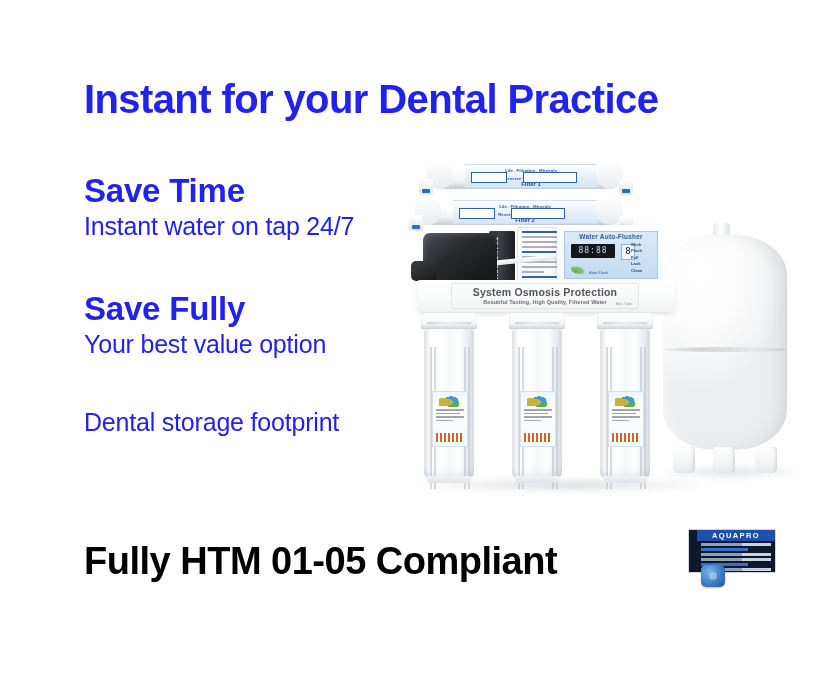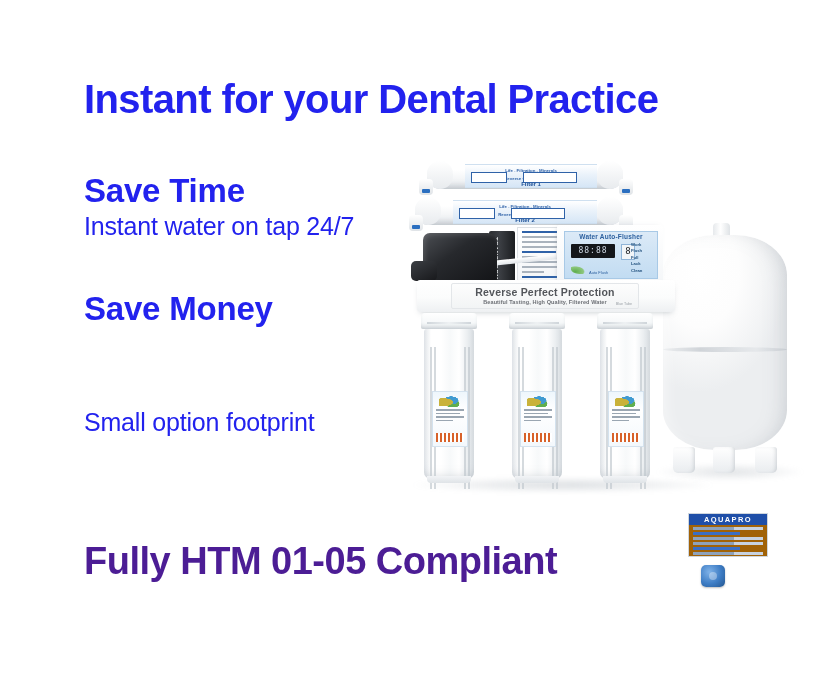--- a/index.html
+++ b/index.html
@@ -56,21 +56,21 @@
   .b1 { top: 172px; }
   .b2 { top: 290px; }
   .b3 { top: 407px; }
 
   .footline {
     position: absolute;
     left: 84px;
     top: 540px;
     font-size: 38px;
     font-weight: bold;
-    color: #4c1d95;
+    color: #000000;
     letter-spacing: -0.5px;
     white-space: nowrap;
   }
 
   
   #product {
     position: absolute;
     left: 405px;
     top: 155px;
     width: 400px;
@@ -105,26 +105,27 @@
     left: 258px;
     top: 192px;
     width: 124px;
     height: 5px;
     background: linear-gradient(90deg, rgba(190,196,202,.15), rgba(175,182,190,.55) 30%, rgba(200,206,212,.25) 75%, rgba(170,177,185,.4));
     border-radius: 50%;
   }
   .aqualabel {
     position: absolute;
     left: 283px;
-    top: 358px;
+    top: 374px;
     width: 78px;
     height: 42px;
-    background: #a16207;
+    background: #0f172a;
     border: 1px solid #cfd6de;
     overflow: hidden;
+    padding-left: 8px;
   }
   .aqualabel .brand {
     height: 11px;
     background: #1f4fa8;
     color: #ffffff;
     font-size: 7.5px;
     font-weight: bold;
     letter-spacing: 1.4px;
     text-align: center;
     line-height: 11px;
@@ -551,25 +552,26 @@
 <div id="poster">
 
   <div class="headline">Instant for your Dental Practice</div>
 
   <div class="benefit b1">
     <p class="benefit-title">Save Time</p>
     <p class="benefit-sub">Instant water on tap 24/7</p>
   </div>
 
   <div class="benefit b2">
-    <p class="benefit-title">Save Money</p>
+    <p class="benefit-title">Save Fully</p>
+    <p class="benefit-sub">Your best value option</p>
   </div>
 
   <div class="benefit b3">
-    <p class="benefit-sub">Small option footprint</p>
+    <p class="benefit-sub">Dental storage footprint</p>
   </div>
 
   <div class="footline">Fully HTM 01-05 Compliant</div>
 
   <div id="product">
 
     <div class="shadow"></div>
     <div class="tank-shadow"></div>
 
     <div class="tank-top-nipple"></div>
@@ -651,21 +653,21 @@
           <div>Lack</div>
           <div>Clean</div>
         </div>
         <div class="leaf"></div>
         <div class="flusher-foot" style="left:24px;">Auto Flush</div>
       </div>
     </div>
 
     <div class="base-bar"></div>
     <div class="base-plate">
-      <div class="base-title">Reverse Perfect Protection</div>
+      <div class="base-title">System Osmosis Protection</div>
       <div class="base-sub">Beautiful Tasting, High Quality, Filtered Water</div>
       <div class="base-corner">Blue Tube</div>
     </div>
 
     <div class="housing" style="left:14px;">
       <div class="collar"></div>
       <div class="sump">
         <div class="rib" style="left:6px;"></div>
         <div class="rib" style="left:10px;"></div>
         <div class="rib" style="left:40px;"></div>

